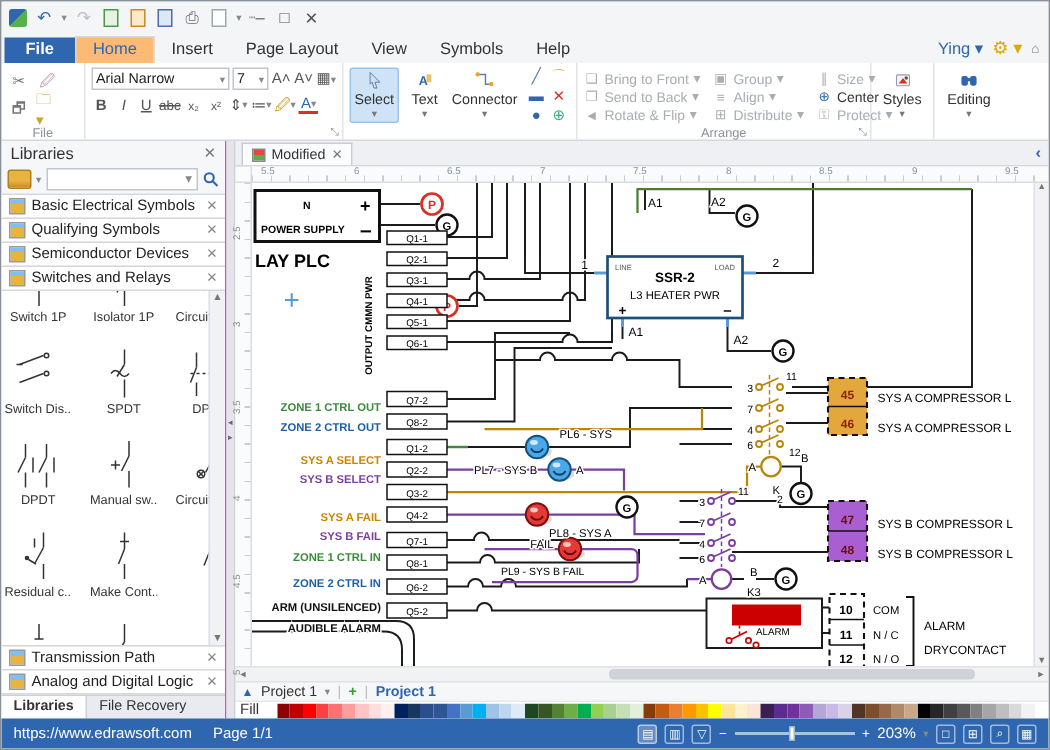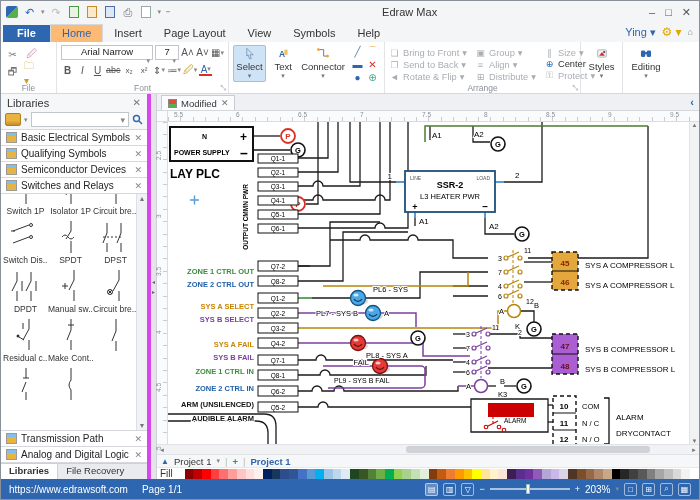--- a/index.html
+++ b/index.html
@@ -26,48 +26,48 @@
   .gear{color:#e0a800;font-size:12px;}
   .collapse{color:#777;font-size:9px;}
   
   .ribbon{height:52px;background:#fff;border-bottom:1px solid #d5d8dc;display:flex;flex:none;font-size:10px;color:#444;}
   .rgroup{position:relative;border-right:1px solid #e2e4e7;padding:3px 4px 11px;display:flex;gap:4px;}
   .glabel{position:absolute;bottom:0;left:0;right:0;text-align:center;font-size:8.5px;color:#8a8f98;}
   .gdialog{position:absolute;bottom:1px;right:2px;font-size:7px;color:#98a;}
   .icol{display:flex;flex-direction:column;justify-content:flex-start;gap:4px;padding-top:2px;}
   .mini{width:15px;height:14px;display:inline-flex;align-items:center;justify-content:center;color:#777;font-size:10px;}
   .fontrow{display:flex;align-items:center;gap:2px;}
-  .combo{border:1px solid #c2c6cc;background:#fff;height:15px;display:flex;align-items:center;font-size:9.5px;padding:0 2px;color:#222;flex-direction:column;}
+  .combo{border:1px solid #c2c6cc;background:#fff;height:15px;display:flex;align-items:center;font-size:9.5px;padding:0 2px;color:#222;}
   .combo .car{margin-left:auto;color:#888;font-size:7px;padding-left:3px;}
   .fmtbtn{min-width:13px;height:14px;display:inline-flex;align-items:center;justify-content:center;font-size:10px;color:#555;}
   .car8{font-size:7px;color:#888;}
   .bigbtn{width:38px;display:flex;flex-direction:column;align-items:center;justify-content:flex-start;padding:1px 0;border:1px solid transparent;border-radius:2px;}
   .bigbtn.sel{background:#cfe3f7;border-color:#9bc3eb;}
   .bigbtn .blabel{font-size:9.5px;color:#333;margin-top:1px;}
   .bigbtn .bcaret{font-size:7px;color:#777;}
   .minigrid{display:grid;grid-template-columns:15px 15px;grid-auto-rows:13px;align-content:center;}
   .arr-col{display:flex;flex-direction:column;gap:1px;padding-top:2px;}
   .arr-item{display:flex;align-items:center;gap:3px;font-size:9.3px;color:#a9adb3;white-space:nowrap;}
   .arr-item.on{color:#333;}
   .arr-item .ai{font-size:9px;width:11px;text-align:center;}
   .arr-item.on .ai{color:#2e66b0;}
   
   .main{flex:1;display:flex;min-height:0;background:#e9ebee;}
   
-  .sidebar{width:150px;background:#f6f7f8;border-right:4px solid #d946ef;display:flex;flex-direction:column;flex:none;}
+  .sidebar{width:150px;background:#f6f7f8;border-right:1px solid #d946ef;display:flex;flex-direction:column;flex:none;}
   .lib-head{height:17px;display:flex;align-items:center;padding:0 6px;font-size:11px;color:#333;}
   .lib-head .x{margin-left:auto;color:#777;font-size:10px;}
   .searchrow{height:19px;display:flex;align-items:center;gap:3px;padding:0 4px 2px;}
   .libsel{width:16px;height:13px;background:linear-gradient(180deg,#e8b33e 60%,#c98a2c);border:1px solid #b08020;border-radius:2px;}
   .searchbox{flex:1;height:15px;border:1px solid #c2c6cc;background:#fff;display:flex;align-items:center;padding:0 3px;font-size:9px;color:#999;}
   .libbar{height:17px;background:#fff;border:1px solid #d5d8dc;border-left:none;border-right:none;margin-top:-1px;display:flex;align-items:center;gap:4px;padding:0 5px;font-size:10px;color:#222;}
   .libbar .bic{width:11px;height:11px;background:linear-gradient(180deg,#7ec0ee 35%,#e8b33e 35%);border:1px solid #9a9a9a;}
   .libbar .x{margin-left:auto;color:#888;font-size:9px;}
   .symarea{flex:1;background:#fff;position:relative;overflow:hidden;border-bottom:1px solid #d5d8dc;}
-  .symgrid{position:absolute;top:-24px;left:2px;right:12px;display:grid;grid-template-columns:1fr 1fr 1fr;}
+  .symgrid{position:absolute;top:-24px;left:2px;right:12px;display:grid;grid-template-columns:1fr 1fr 1fr;gap:12px;}
   .symcell{display:flex;flex-direction:column;align-items:center;height:49px;}
   .symcell svg{flex:none;}
   .symlabel{font-size:8.5px;color:#333;white-space:nowrap;overflow:hidden;max-width:45px;}
   .sscroll{position:absolute;top:0;right:0;bottom:0;width:11px;background:#f1f2f4;border-left:1px solid #dde;display:flex;flex-direction:column;justify-content:space-between;align-items:center;font-size:7px;color:#777;padding:1px 0;}
   .sidebar-tabs{height:16px;display:flex;flex:none;border-top:1px solid #cdd1d6;background:#e9ebee;font-size:9.5px;}
   .stab{padding:1px 8px;color:#333;}
   .stab.active{background:#fff;border-right:1px solid #cdd1d6;font-weight:bold;}
   
   .splitter{width:6px;background:#e3e5e8;border-right:1px solid #cdd1d6;display:flex;flex-direction:column;justify-content:center;align-items:center;gap:3px;color:#667;font-size:6px;flex:none;}
   
@@ -132,21 +132,20 @@
       <span class="qicon">
           <span class="doc-ic blue"></span>
         </span>
       <span class="qicon" style="color:#667;">⎙</span>
       <span class="qicon">
           <span class="doc-ic"></span>
         </span>
       <span class="car8">▾</span>
       <span class="car8">┉</span>
     </div>
-    <div class="title-center">Edraw Max</div>
     <div class="winbtns">
       <span>–</span>
       <span>□</span>
       <span>✕</span>
     </div>
   </div>
 
   <div class="tabrow">
     <span class="rtab file">File</span>
     <span class="rtab active">Home</span>
@@ -194,21 +193,20 @@
         <span class="fmtbtn" style="font-style:italic;">I</span>
         <span class="fmtbtn" style="text-decoration:underline;">U</span>
         <span class="fmtbtn" style="text-decoration:line-through;font-size:9px;">abc</span>
         <span class="fmtbtn" style="font-size:8px;">x₂</span>
         <span class="fmtbtn" style="font-size:8px;">x²</span>
         <span class="fmtbtn">⇕<span class="car8">▾</span></span>
         <span class="fmtbtn">≔<span class="car8">▾</span></span>
         <span class="fmtbtn" style="color:#c9a227;">🖉<span class="car8">▾</span></span>
         <span class="fmtbtn" style="color:#2e66b0;border-bottom:2px solid #d93025;height:12px;">A<span class="car8">▾</span></span>
       </div>
-      <div class="glabel">Font</div>
       <div class="gdialog">⤡</div>
     </div>
 
     <div class="rgroup" style="width:156px;">
       <div class="bigbtn sel">
         <svg width="20" height="20" viewBox="0 0 20 20">
             <polygon points="5,2 15,12 10,12 12,18 9,18 7,12 5,14" fill="#cfe0f2" stroke="#5a80a8"></polygon>
           </svg>
         <span class="blabel">Select</span>
           <span class="bcaret">▾</span>

